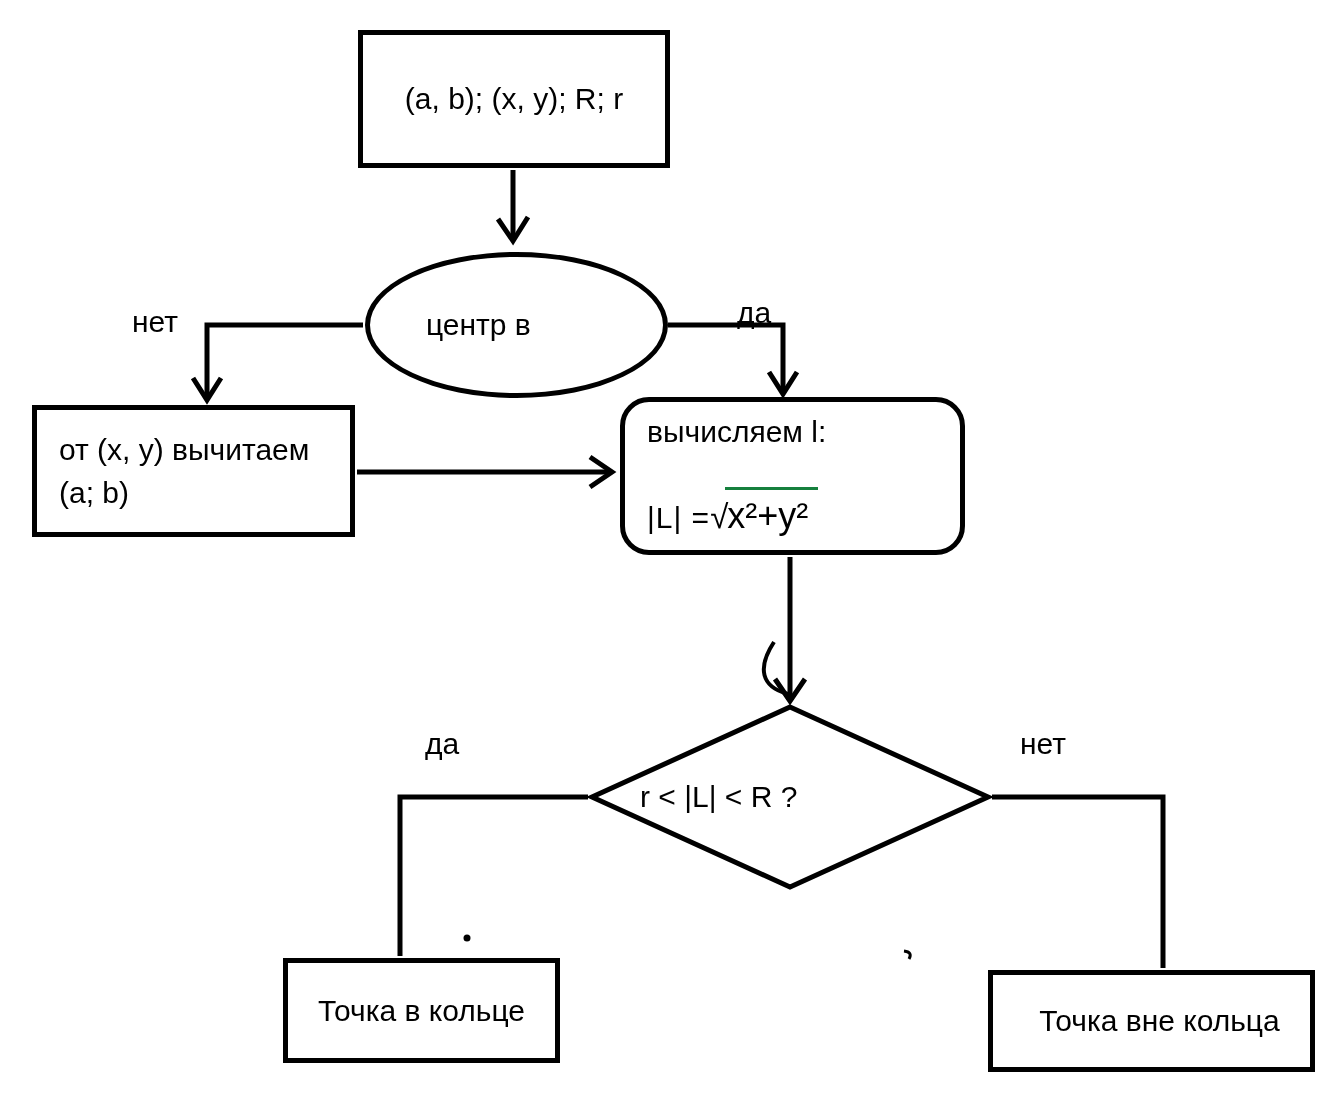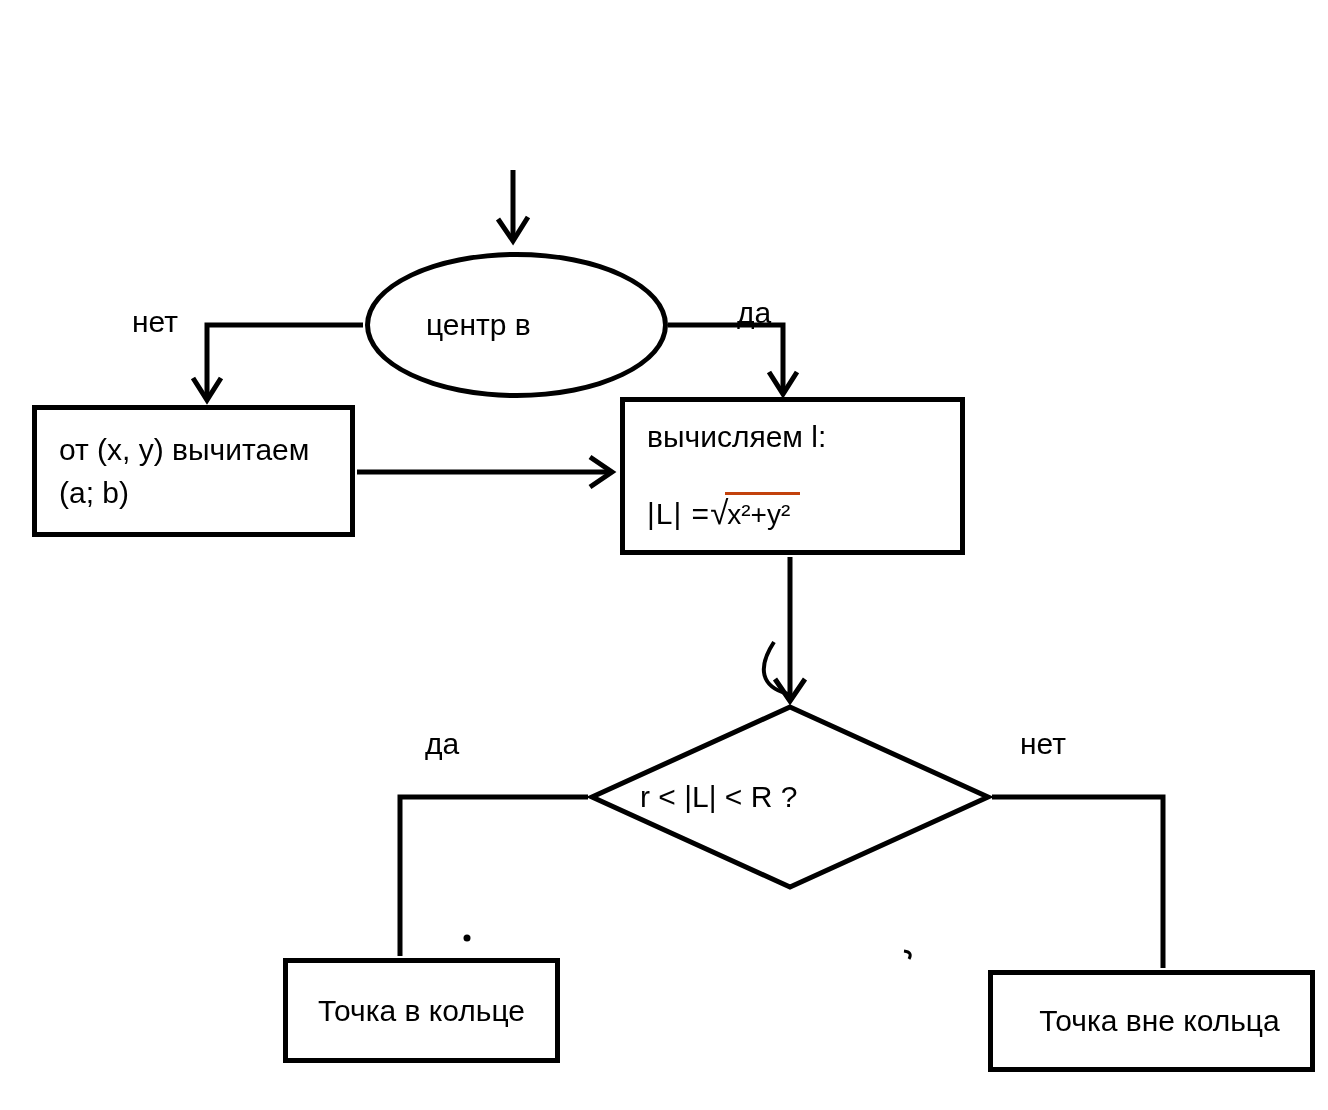--- a/index.html
+++ b/index.html
@@ -65,22 +65,22 @@
   .diamond-text {
     position: absolute;
     font-size: 30px;
   }
   .radical {
     font-size: 33px;
     display: inline-block;
     vertical-align: baseline;
   }
   .radicand {
-    font-size: 28px;
-    border-top: 3px solid #c2410c;
+    font-size: 36px;
+    border-top: 3px solid #15803d;
     padding: 0 10px 0 2px;
     margin-left: -3px;
     display: inline-block;
     margin-top: 33px;
   }
   .formula-prefix {
     letter-spacing: 1px;
   }
 </style>
 </head>
@@ -123,34 +123,37 @@
     <g stroke="#000000" stroke-width="5" fill="none">
       <polyline points="992,797 1163,797 1163,968"></polyline>
     </g>
 
     <polygon points="790,707 988,797 790,887 592,797" fill="#ffffff" stroke="#000000" stroke-width="5"></polygon>
 
     <circle cx="467" cy="938" r="3.5" fill="#000000"></circle>
     <path d="M 904 951 q 9 1 5 8" stroke="#000000" stroke-width="3" fill="none"></path>
   </svg>
 
+  <div class="box centered" style="left:358px; top:30px; width:312px; height:138px;">
+    <span>(a, b); (x, y); R; r</span>
+  </div>
 
   <div class="ellipse" style="left:365px; top:252px; width:303px; height:146px;">
     <span>центр в</span>
   </div>
 
   <div class="edge-label" style="left:132px; top:305px;">нет</div>
   <div class="edge-label" style="left:737px; top:296px;">да</div>
 
   <div class="box lefty" style="left:32px; top:405px; width:323px; height:132px;">
     <span>от (x, y) вычитаем</span>
     <span>(a; b)</span>
   </div>
 
-  <div class="box lefty" style="left:620px; top:397px; width:345px; height:158px;">
+  <div class="box lefty" style="left:620px; top:397px; width:345px; height:158px;border-radius:29px;">
     <span>вычисляем l:</span>
     <span>
       <span class="formula-prefix">|L| =</span><span class="radical">√<span class="radicand">x²+y²</span></span>
     </span>
   </div>
 
   <div class="diamond-text" style="left:640px; top:780px; width:300px;">r &lt; |L| &lt; R ?</div>
 
   <div class="edge-label" style="left:425px; top:727px;">да</div>
   <div class="edge-label" style="left:1020px; top:727px;">нет</div>

